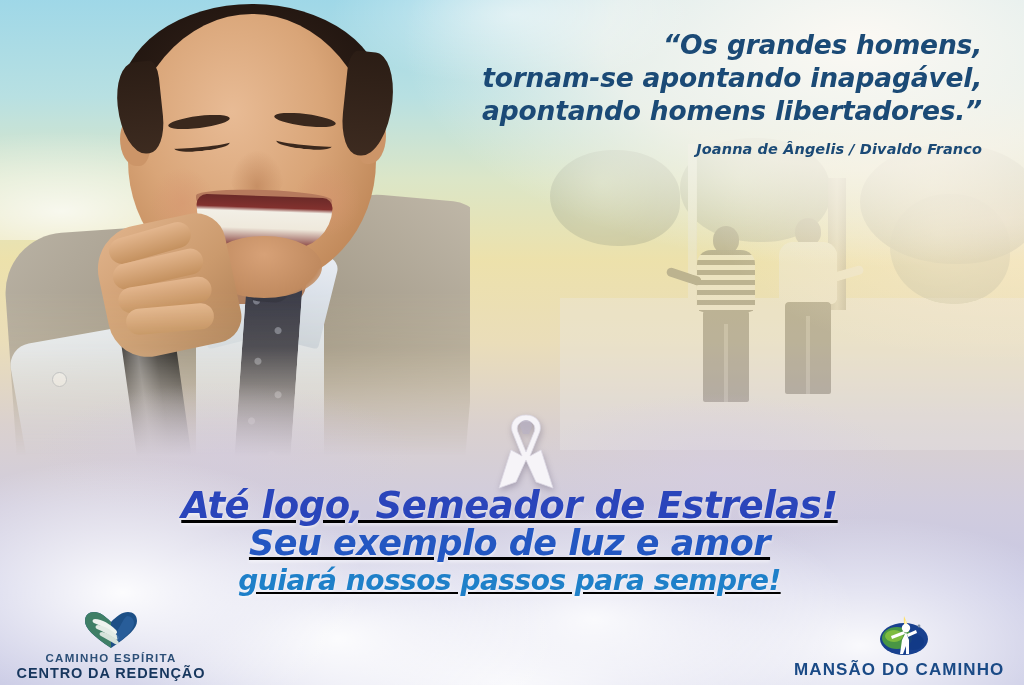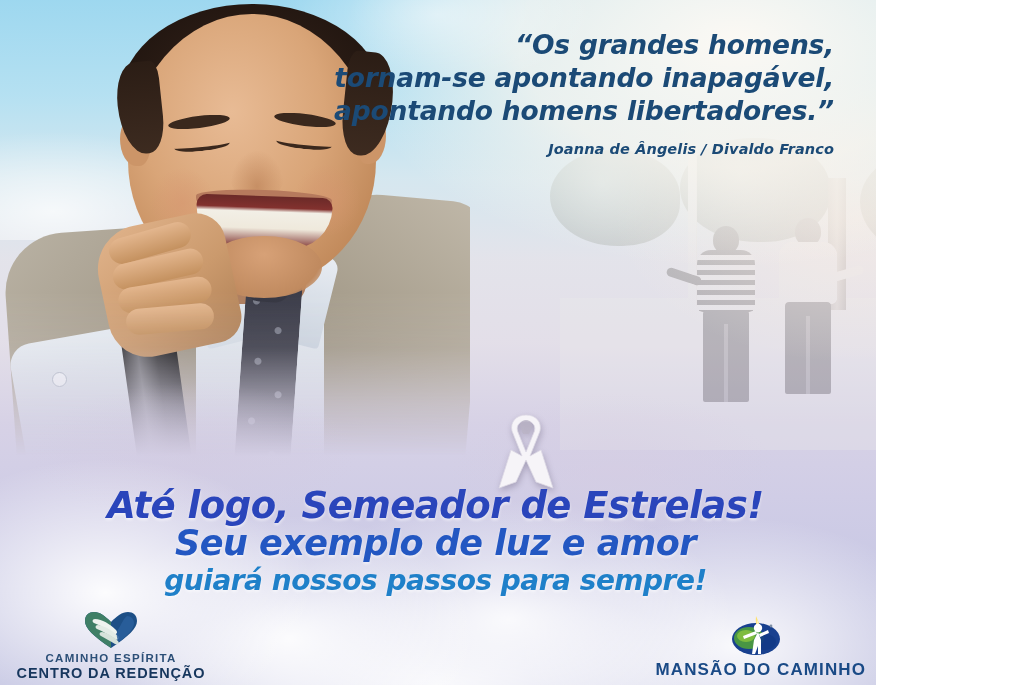--- a/index.html
+++ b/index.html
@@ -7,24 +7,24 @@
     margin: 0;
     padding: 0;
     background: #ffffff;
   }
   body {
     font-family: "Liberation Sans", sans-serif;
   }
 
   #poster {
     position: relative;
-    width: 876px;
+    width: 1024px;
     height: 685px;
     overflow: hidden;
-    background: #e5e5e5;
+    background: #fde047;
   }
 
   
   .bg-sky {
     position: absolute;
     inset: 0;
     background:
       linear-gradient(to bottom,
         rgba(154,215,240,0.95) 0%,
         rgba(176,224,243,0.90) 14%,
@@ -385,20 +385,21 @@
     filter: drop-shadow(1px 3px 3px rgba(90,80,110,0.35));
   }
 
   
   .headline {
     position: absolute;
     left: 0;
     right: 5px;
     top: 486px;
     text-align: center;
+    text-decoration: underline;
   }
   .hl {
     font-family: "DejaVu Sans", sans-serif;
     font-style: italic;
     font-weight: bold;
     letter-spacing: -0.5px;
     text-shadow: 0 2px 3px rgba(255,255,255,0.55);
   }
   .hl1 { font-size: 37px; line-height: 39px; color: #2a45bb; }
   .hl2 { font-size: 35px; line-height: 37px; color: #2357c2; }
@@ -410,21 +411,21 @@
     left: 6px;
     bottom: 4px;
     width: 210px;
     text-align: center;
   }
   .logo-right {
     position: absolute;
     right: 10px;
     bottom: 6px;
     width: 220px;
-    text-align: right;
+    text-align: left;
   }
   .logo-mark {
     display: block;
     margin: 0 auto 2px auto;
   }
   .logo-t1 {
     font-family: "Liberation Sans", sans-serif;
     font-weight: bold;
     font-size: 11.5px;
     letter-spacing: 1.3px;

